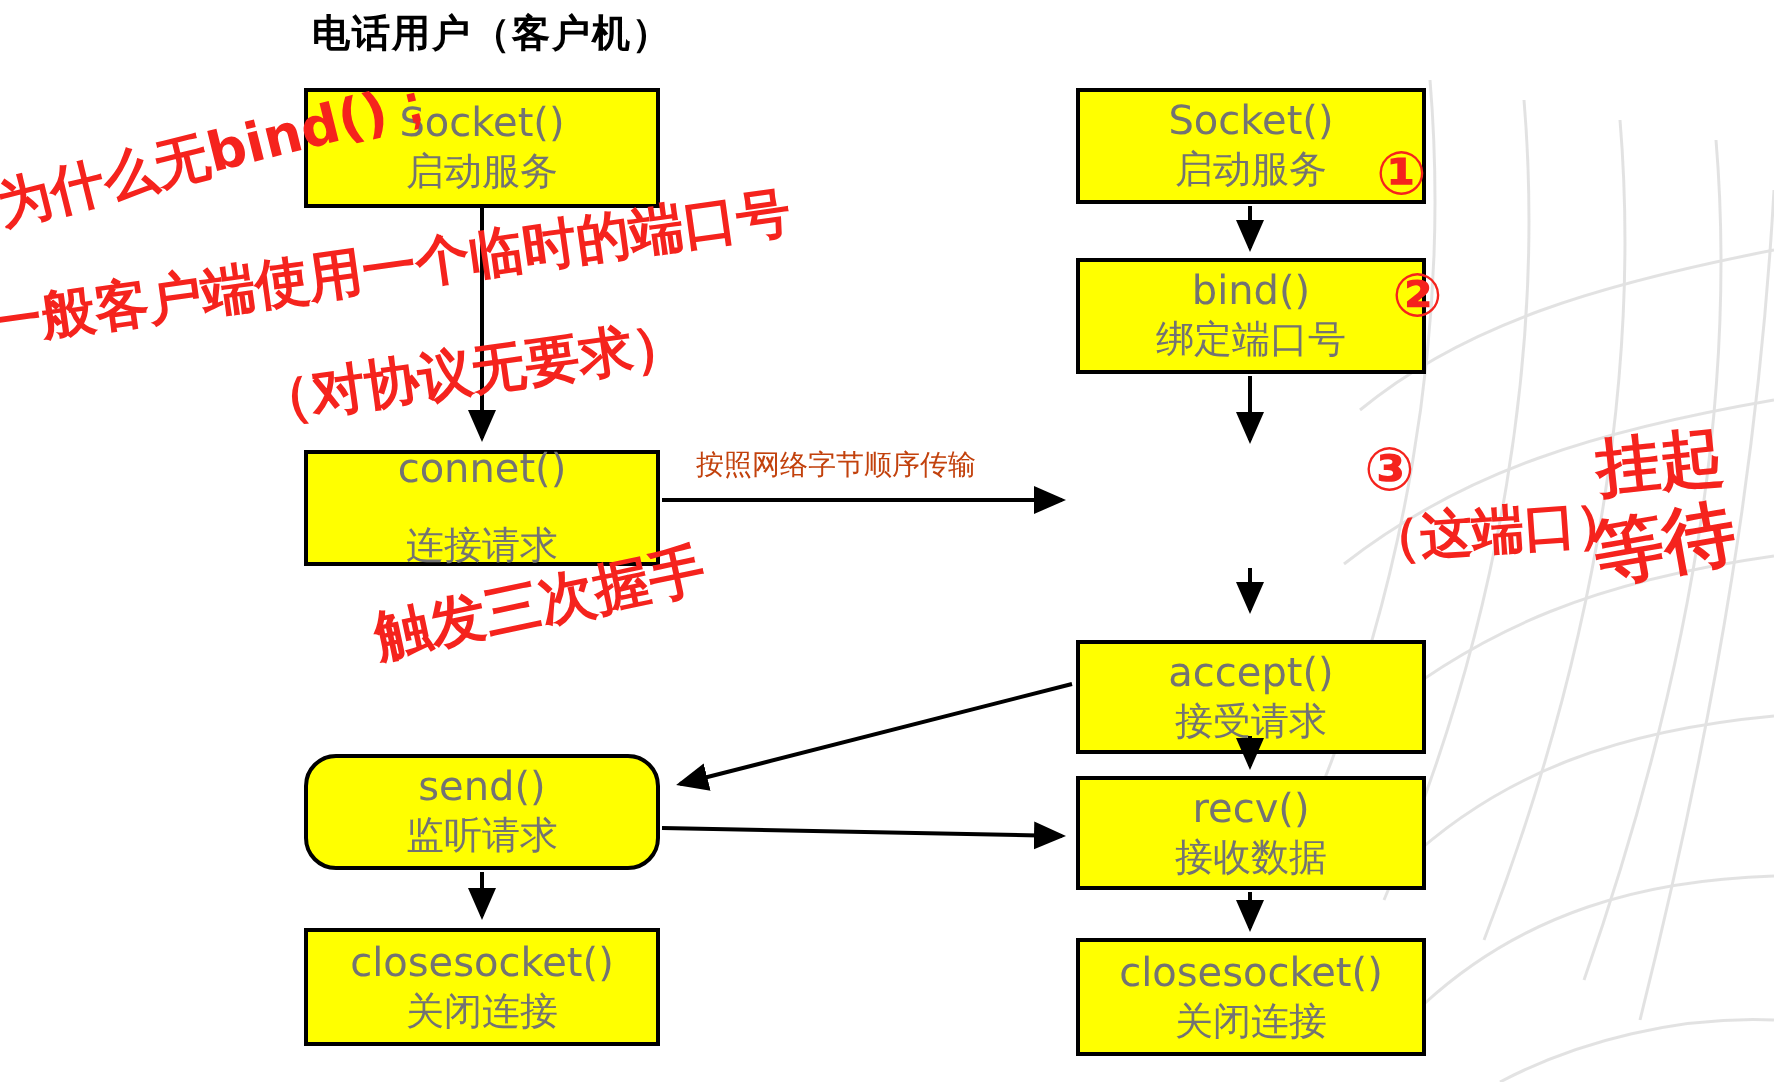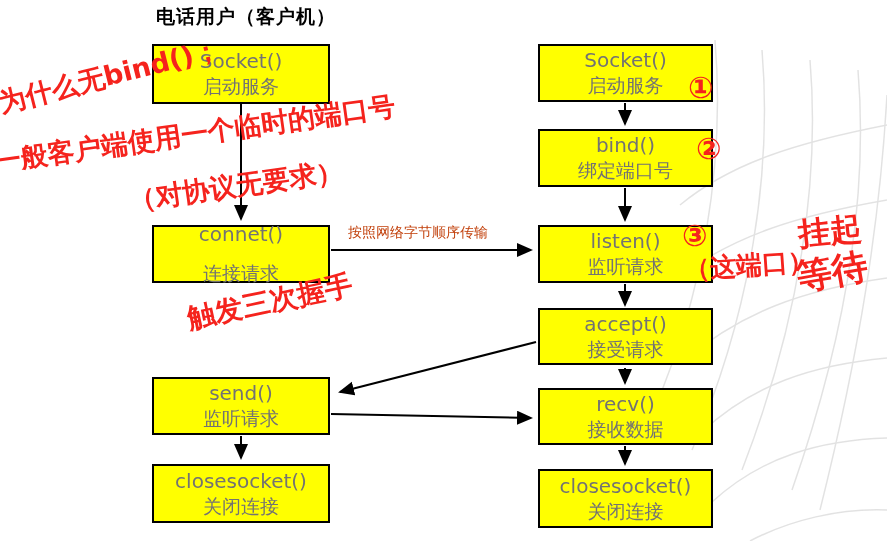--- a/index.html
+++ b/index.html
@@ -56,42 +56,38 @@
   <div class="col-title" style="left:138px;top:4px;width:216px;font-weight:bold;">电话用户（客户机）</div>
 
   <div class="box" style="left:152px;top:44px;width:178px;height:60px;">
     <div class="fn">Socket()</div>
     <div class="desc">启动服务</div>
   </div>
   <div class="box" style="left:152px;top:225px;width:178px;height:58px;gap:14px;">
     <div class="fn">connet()</div>
     <div class="desc">连接请求</div>
   </div>
-  <div class="box" style="left:152px;top:377px;width:178px;height:58px;">
+  <div class="box" style="left:152px;top:377px;width:178px;height:58px;border-radius:16px;">
     <div class="fn">send()</div>
     <div class="desc">监听请求</div>
   </div>
   <div class="box" style="left:152px;top:464px;width:178px;height:59px;">
     <div class="fn">closesocket()</div>
     <div class="desc">关闭连接</div>
   </div>
 
   <div class="box" style="left:538px;top:44px;width:175px;height:58px;">
     <div class="fn">Socket()</div>
     <div class="desc">启动服务</div>
   </div>
   <div class="box" style="left:538px;top:129px;width:175px;height:58px;">
     <div class="fn">bind()</div>
     <div class="desc">绑定端口号</div>
   </div>
-  <div class="box" style="left:538px;top:225px;width:175px;height:58px;">
-    <div class="fn">listen()</div>
-    <div class="desc">监听请求</div>
-  </div>
-  <div class="box" style="left:538px;top:308px;width:175px;height:57px;">
+  <div class="box" style="left:538px;top:320px;width:175px;height:57px;">
     <div class="fn">accept()</div>
     <div class="desc">接受请求</div>
   </div>
   <div class="box" style="left:538px;top:388px;width:175px;height:57px;">
     <div class="fn">recv()</div>
     <div class="desc">接收数据</div>
   </div>
   <div class="box" style="left:538px;top:469px;width:175px;height:59px;">
     <div class="fn">closesocket()</div>
     <div class="desc">关闭连接</div>

